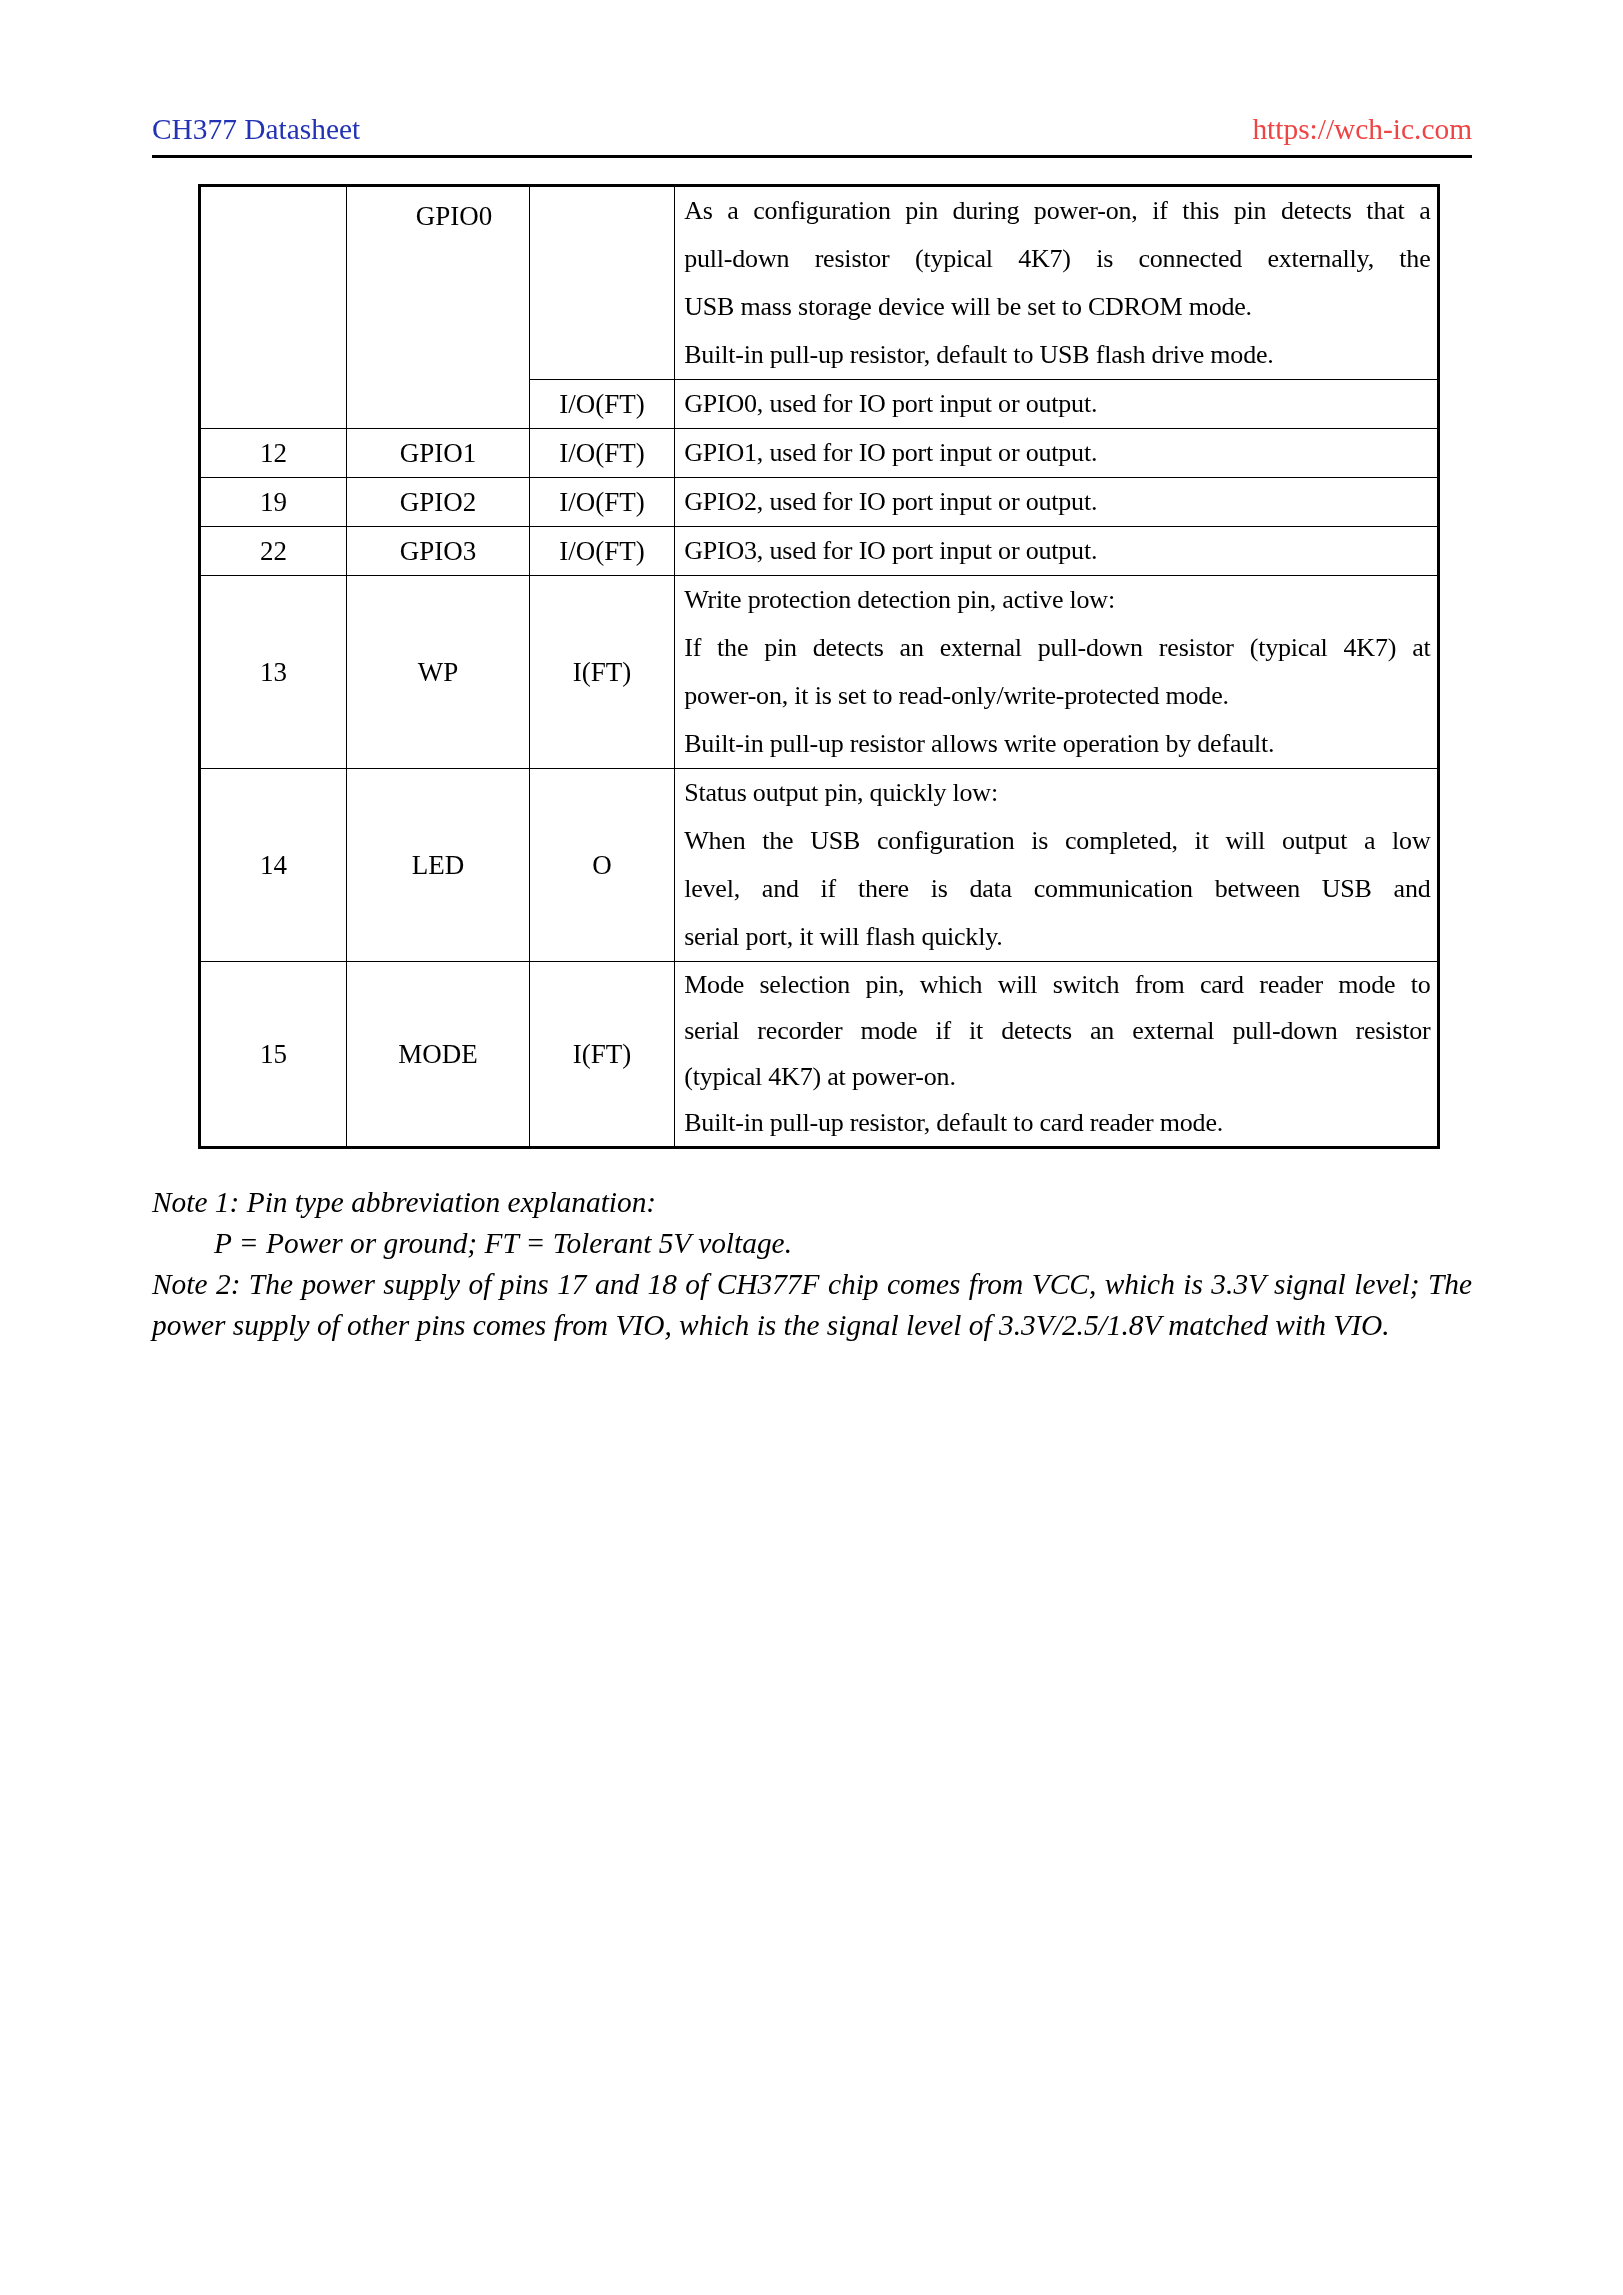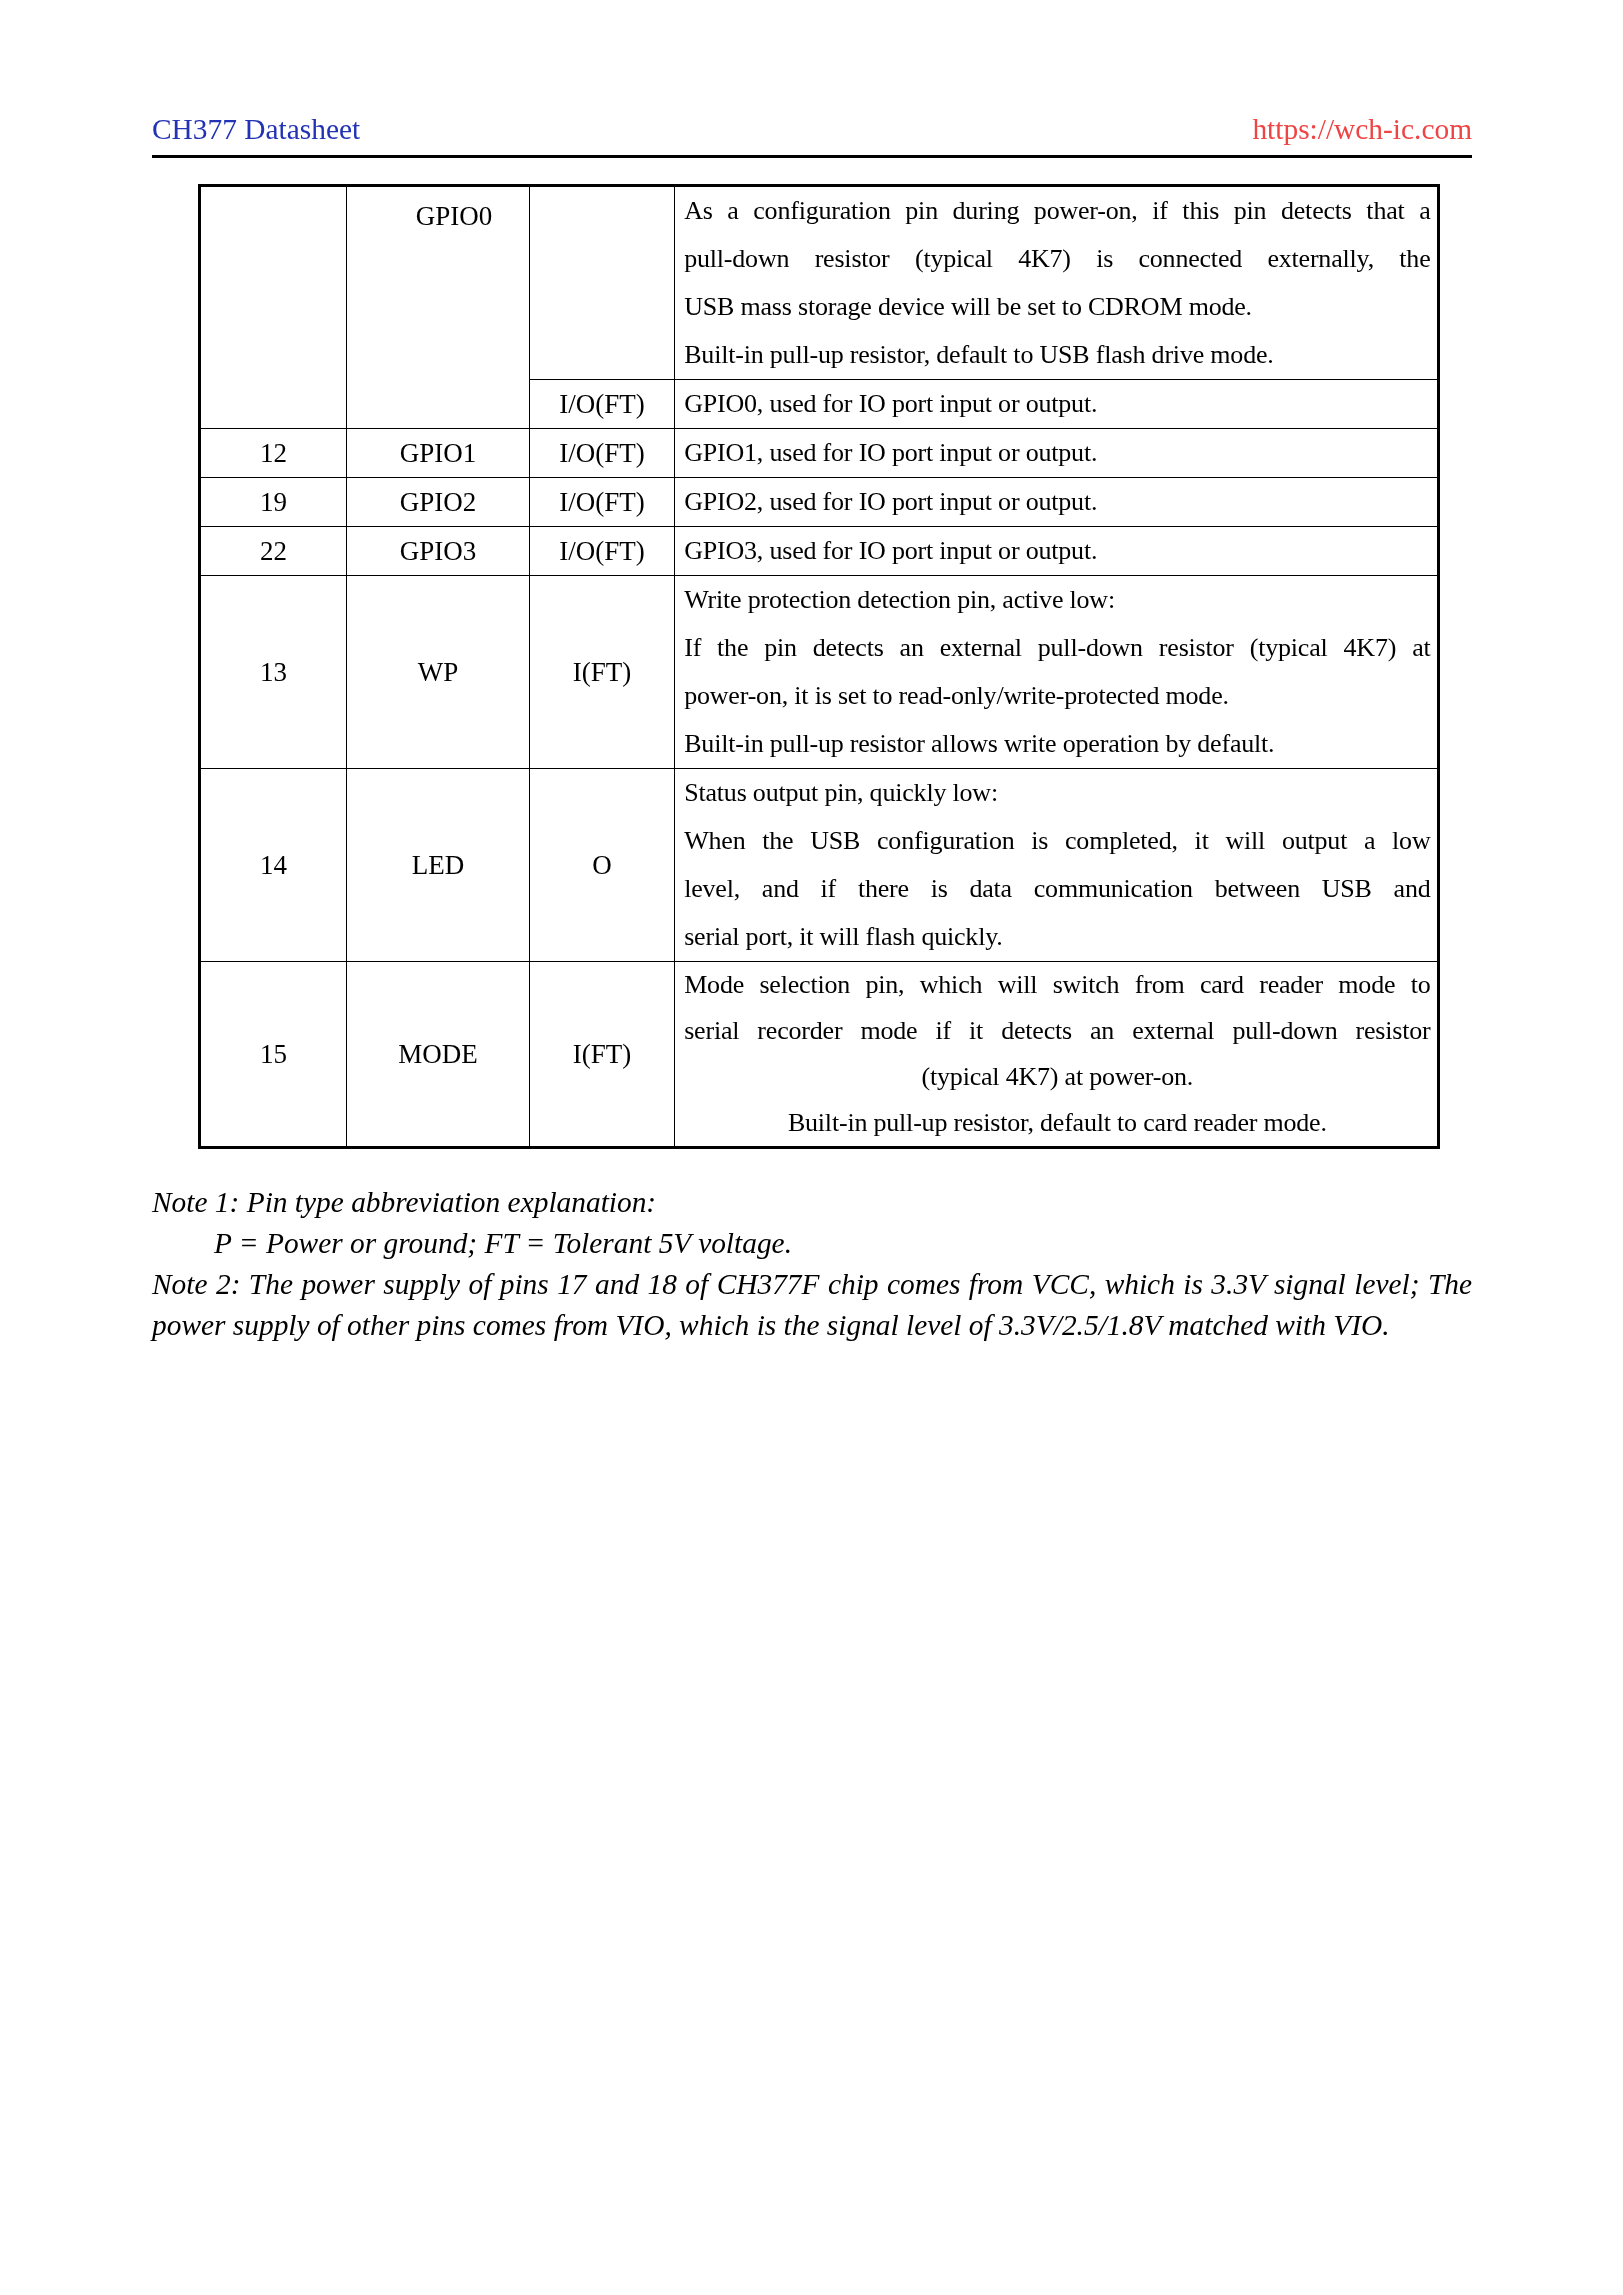--- a/index.html
+++ b/index.html
@@ -34,21 +34,21 @@
   .col-type { width:145px; }
   .col-desc { width:764px; }
   .h292 { height:191px; } .h293 { height:192px; } .h291 { height:190px; }
   .h282 { height:185px; } .h75 { height:49px; } .h74 { height:48px; }
   td.top { vertical-align:top; padding-top:5.2px;padding-left:32px; }
   td.desc-cell { text-align:left; padding:0 6.5px 0 9.2px; }
   .dline {
     font-size:26px; line-height:48px; letter-spacing:-0.2px;
     text-align:left; white-space:normal;
   }
-  .tight .dline { line-height:46px;text-align:center; }
+  .tight .dline { line-height:46px; }
   .dline.stretch { text-align:justify; text-align-last:justify; }
 
   
   .notes {
     position:absolute; left:152px; top:1182px; width:1320px;
     font-style:italic; font-size:29.4px; line-height:41px;
   }
   .note-line.indent { padding-left:62px; }
   .note-line.stretch { text-align:justify; text-align-last:justify;font-family:Liberation Serif, serif; }
 

